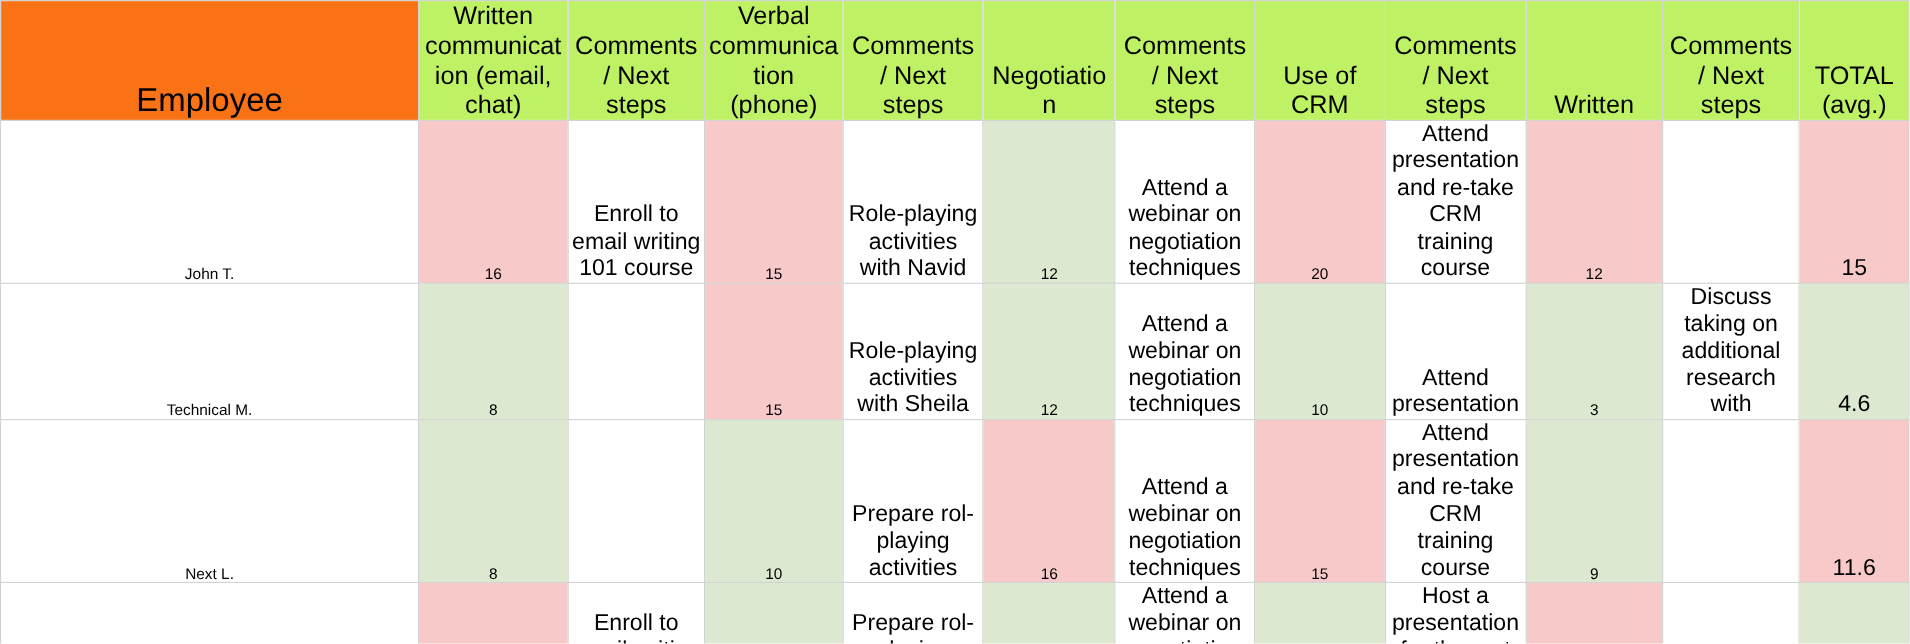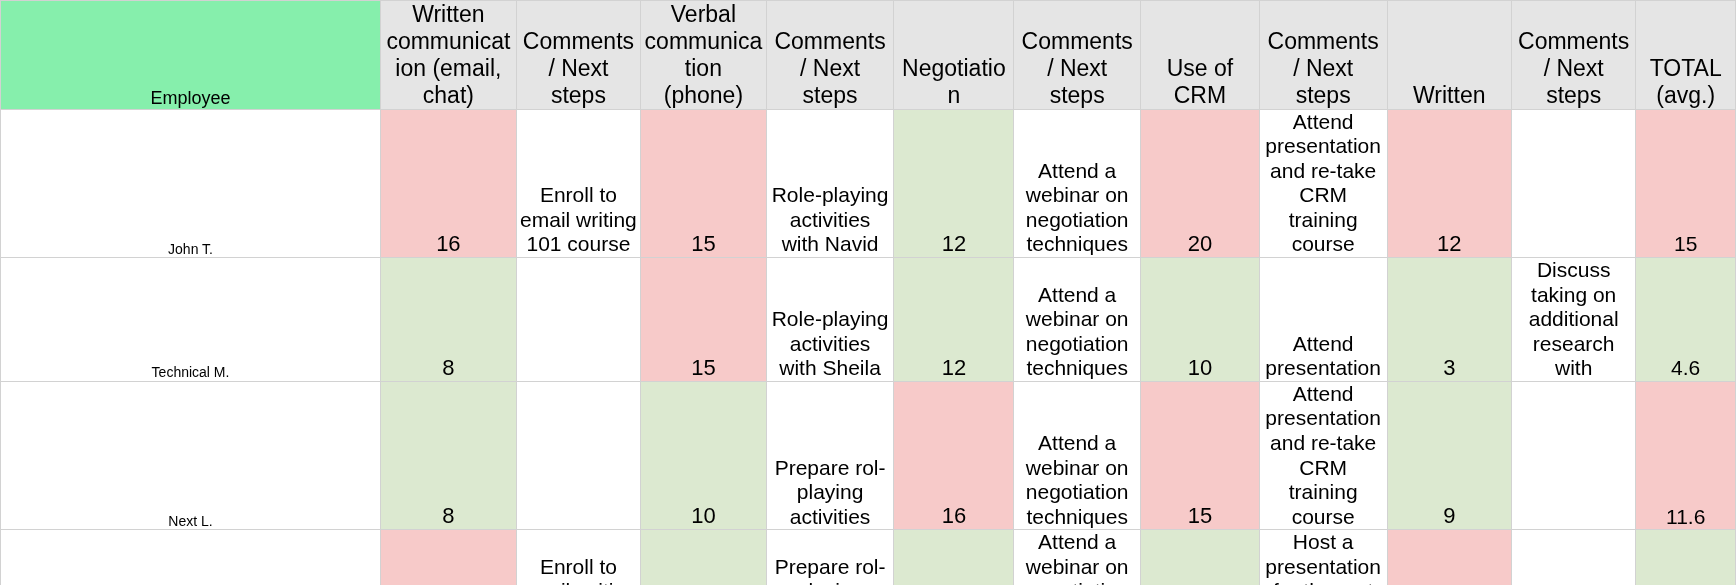--- a/index.html
+++ b/index.html
@@ -36,41 +36,41 @@
     border-left: none;
     border-top: none;
   }
   .grp-head {
     background: #45c2cd;
     font-size: 23px;
     vertical-align: middle;
     font-weight: normal;
   }
   .col-head {
-    background: #e5e5e5;
+    background: #bef264;
     font-size: 23px;
     vertical-align: bottom;
     padding-bottom: 4px;
   }
   .emp-head {
-    background: #86efac;
-    font-size: 18px;
+    background: #f97316;
+    font-size: 30px;
     font-weight: bold;
     vertical-align: bottom;
     padding-bottom: 4px;
   }
   
   .emp-name {
     background: #ffffff;
     font-size: 14px;
     vertical-align: bottom;
     padding-bottom: 4px;
   }
   .score {
-    font-size: 22px;
+    font-size: 14px;
     vertical-align: bottom;
     padding-bottom: 4px;
     margin-top: 40px;
   }
   .comment {
     background: #ffffff;
     font-size: 21px;
     vertical-align: bottom;
     padding-bottom: 4px;
   }

